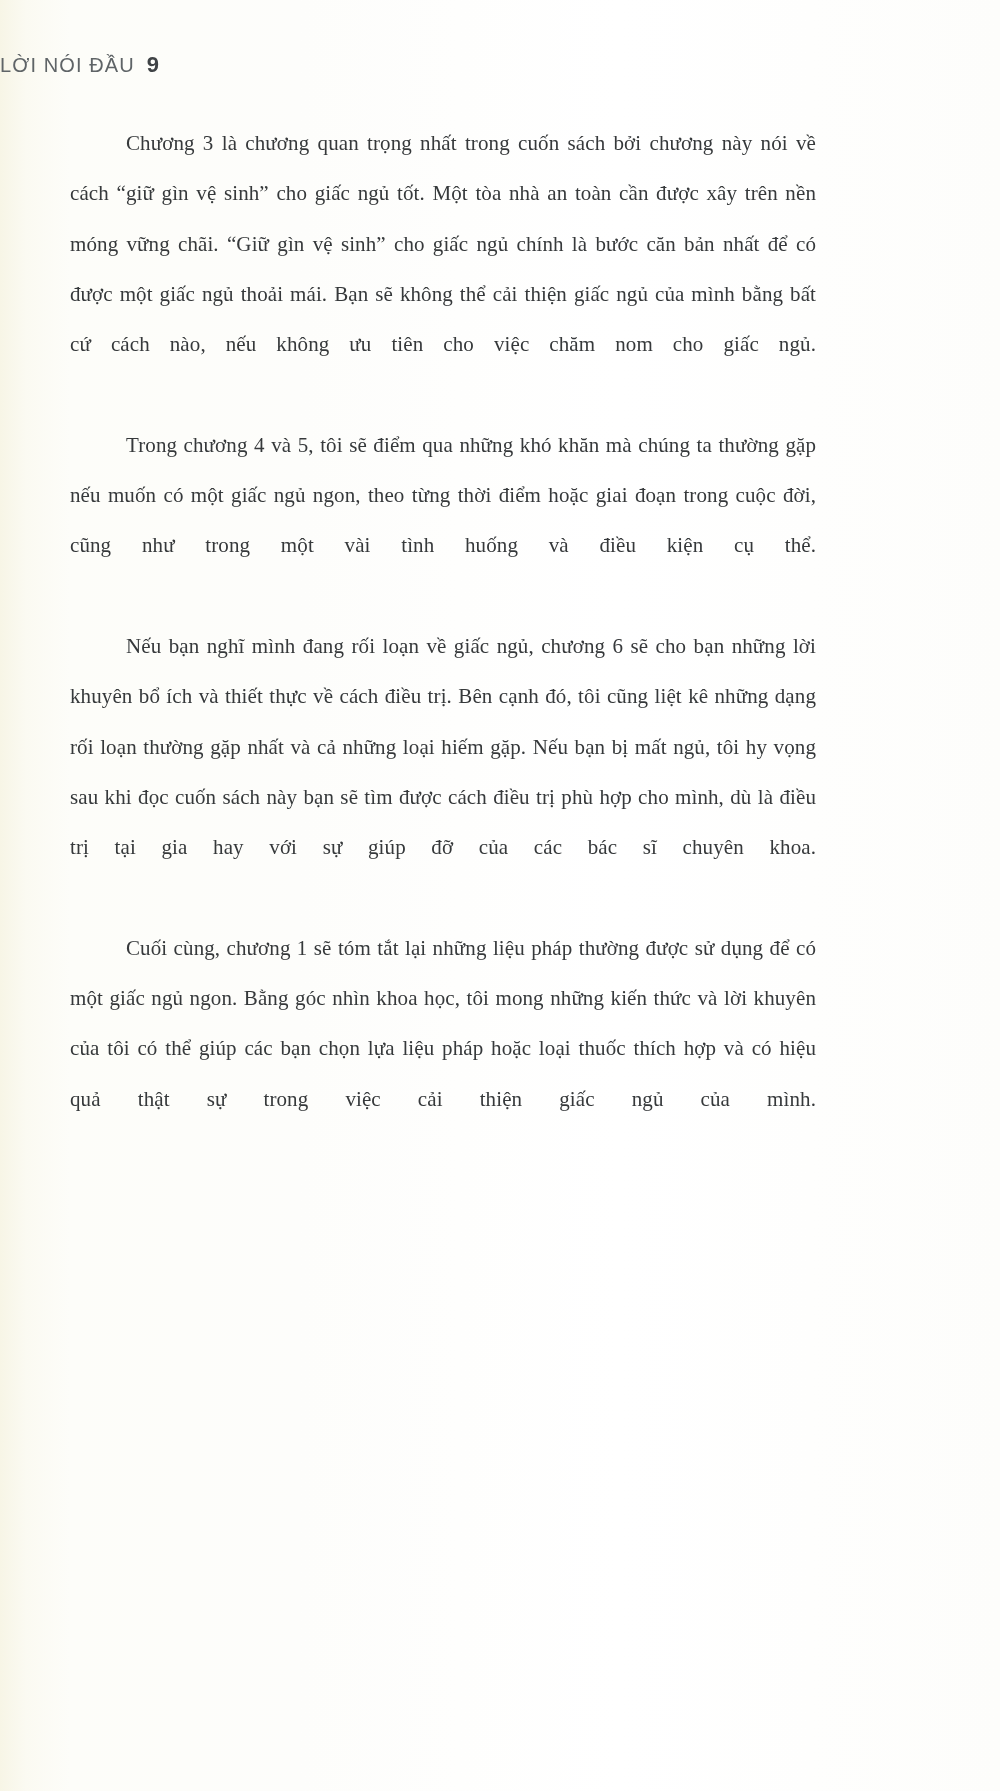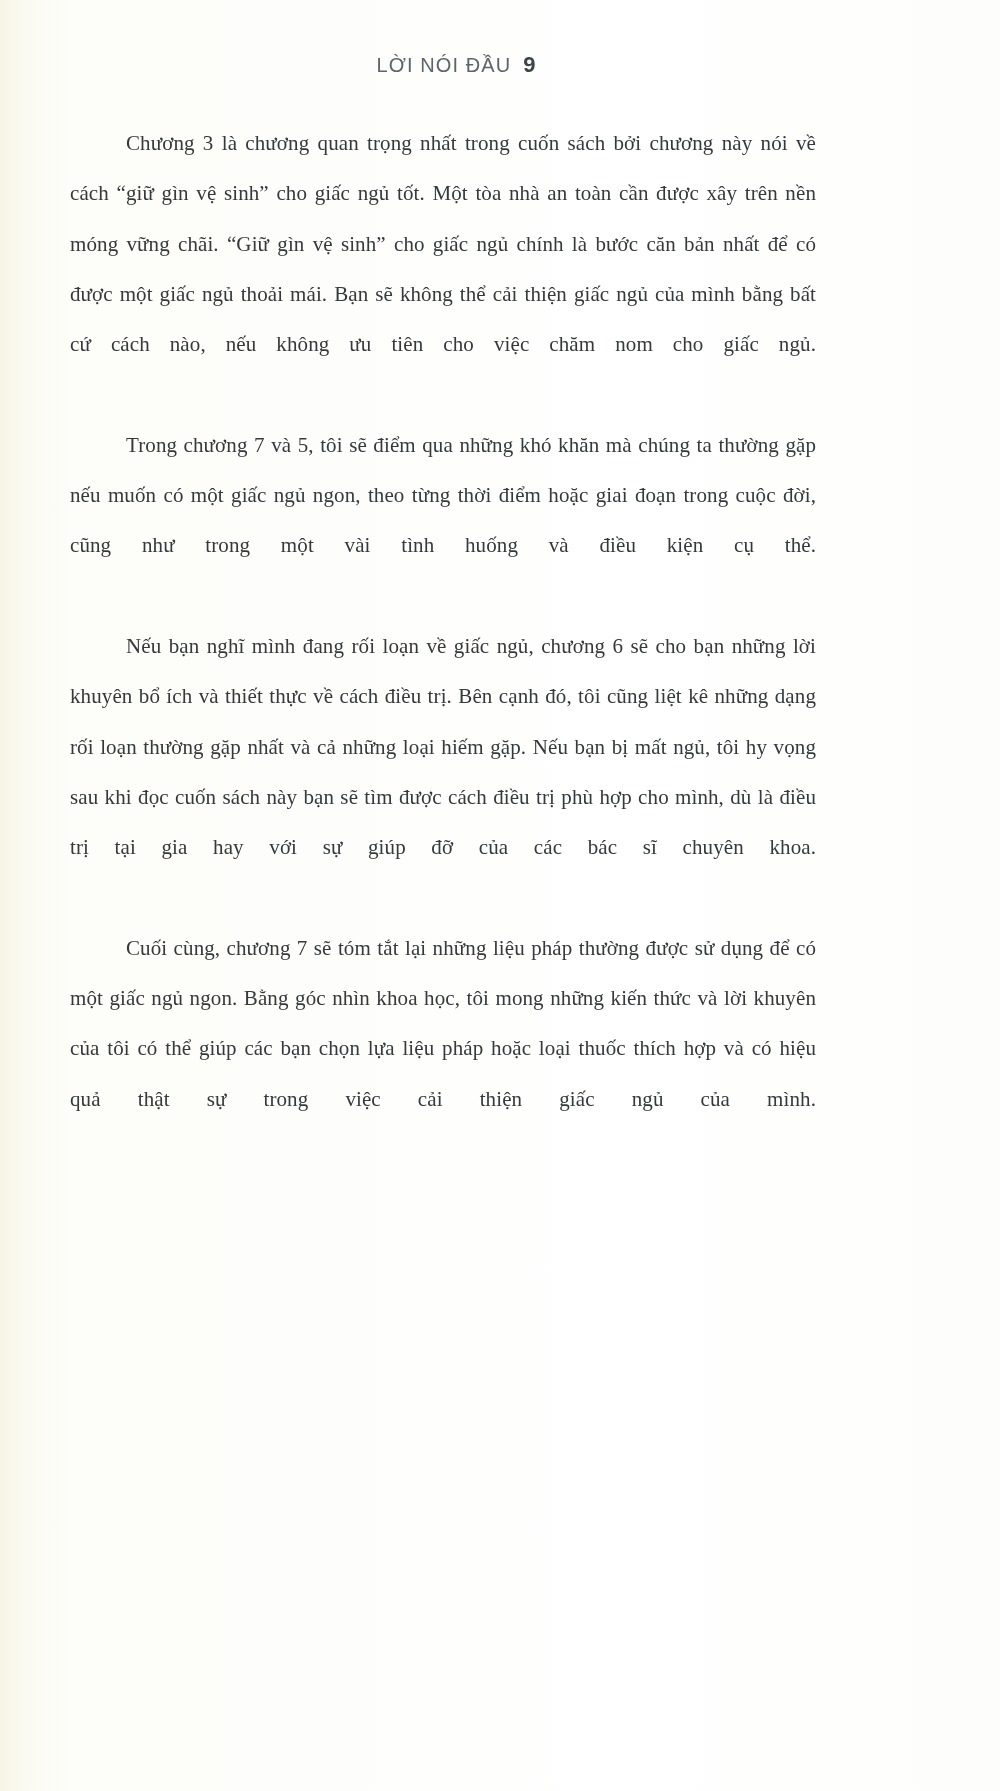--- a/index.html
+++ b/index.html
@@ -36,21 +36,21 @@
     inset: 0;
     padding: 0;
   }
 
   
   .running-head {
     position: absolute;
     top: 52px;
     left: 0;
     right: 88px;
-    text-align: center;
+    text-align: left;
     font-family: "Liberation Sans", "DejaVu Sans", sans-serif;
     font-size: 20px;
     letter-spacing: 1.1px;
     color: #5f6467;
     white-space: nowrap;
   }
   .running-head .rh-label {
     font-weight: 400;
   }
   .running-head .rh-page {
@@ -98,19 +98,19 @@
 
 <div class="page">
   <div class="page-inner">
 
     <div class="running-head">
       <span class="rh-label">LỜI NÓI ĐẦU</span><span class="rh-page">9</span>
     </div>
 
     <div class="textblock">
       <p class="para">Chương 3 là chương quan trọng nhất trong cuốn sách bởi chương này nói về cách “giữ gìn vệ sinh” cho giấc ngủ tốt. Một tòa nhà an toàn cần được xây trên nền móng vững chãi. “Giữ gìn vệ sinh” cho giấc ngủ chính là bước căn bản nhất để có được một giấc ngủ thoải mái. Bạn sẽ không thể cải thiện giấc ngủ của mình bằng bất cứ cách nào, nếu không ưu tiên cho việc chăm nom cho giấc ngủ.</p>
-      <p class="para">Trong chương 7 và 5, tôi sẽ điểm qua những khó khăn mà chúng ta thường gặp nếu muốn có một giấc ngủ ngon, theo từng thời điểm hoặc giai đoạn trong cuộc đời, cũng như trong một vài tình huống và điều kiện cụ thể.</p>
+      <p class="para">Trong chương 4 và 5, tôi sẽ điểm qua những khó khăn mà chúng ta thường gặp nếu muốn có một giấc ngủ ngon, theo từng thời điểm hoặc giai đoạn trong cuộc đời, cũng như trong một vài tình huống và điều kiện cụ thể.</p>
       <p class="para">Nếu bạn nghĩ mình đang rối loạn về giấc ngủ, chương 6 sẽ cho bạn những lời khuyên bổ ích và thiết thực về cách điều trị. Bên cạnh đó, tôi cũng liệt kê những dạng rối loạn thường gặp nhất và cả những loại hiếm gặp. Nếu bạn bị mất ngủ, tôi hy vọng sau khi đọc cuốn sách này bạn sẽ tìm được cách điều trị phù hợp cho mình, dù là điều trị tại gia hay với sự giúp đỡ của các bác sĩ chuyên khoa.</p>
-      <p class="para">Cuối cùng, chương 7 sẽ tóm tắt lại những liệu pháp thường được sử dụng để có một giấc ngủ ngon. Bằng góc nhìn khoa học, tôi mong những kiến thức và lời khuyên của tôi có thể giúp các bạn chọn lựa liệu pháp hoặc loại thuốc thích hợp và có hiệu quả thật sự trong việc cải thiện giấc ngủ của mình.</p>
+      <p class="para">Cuối cùng, chương 1 sẽ tóm tắt lại những liệu pháp thường được sử dụng để có một giấc ngủ ngon. Bằng góc nhìn khoa học, tôi mong những kiến thức và lời khuyên của tôi có thể giúp các bạn chọn lựa liệu pháp hoặc loại thuốc thích hợp và có hiệu quả thật sự trong việc cải thiện giấc ngủ của mình.</p>
     </div>
 
   </div>
 </div>
 
 </body></html>

